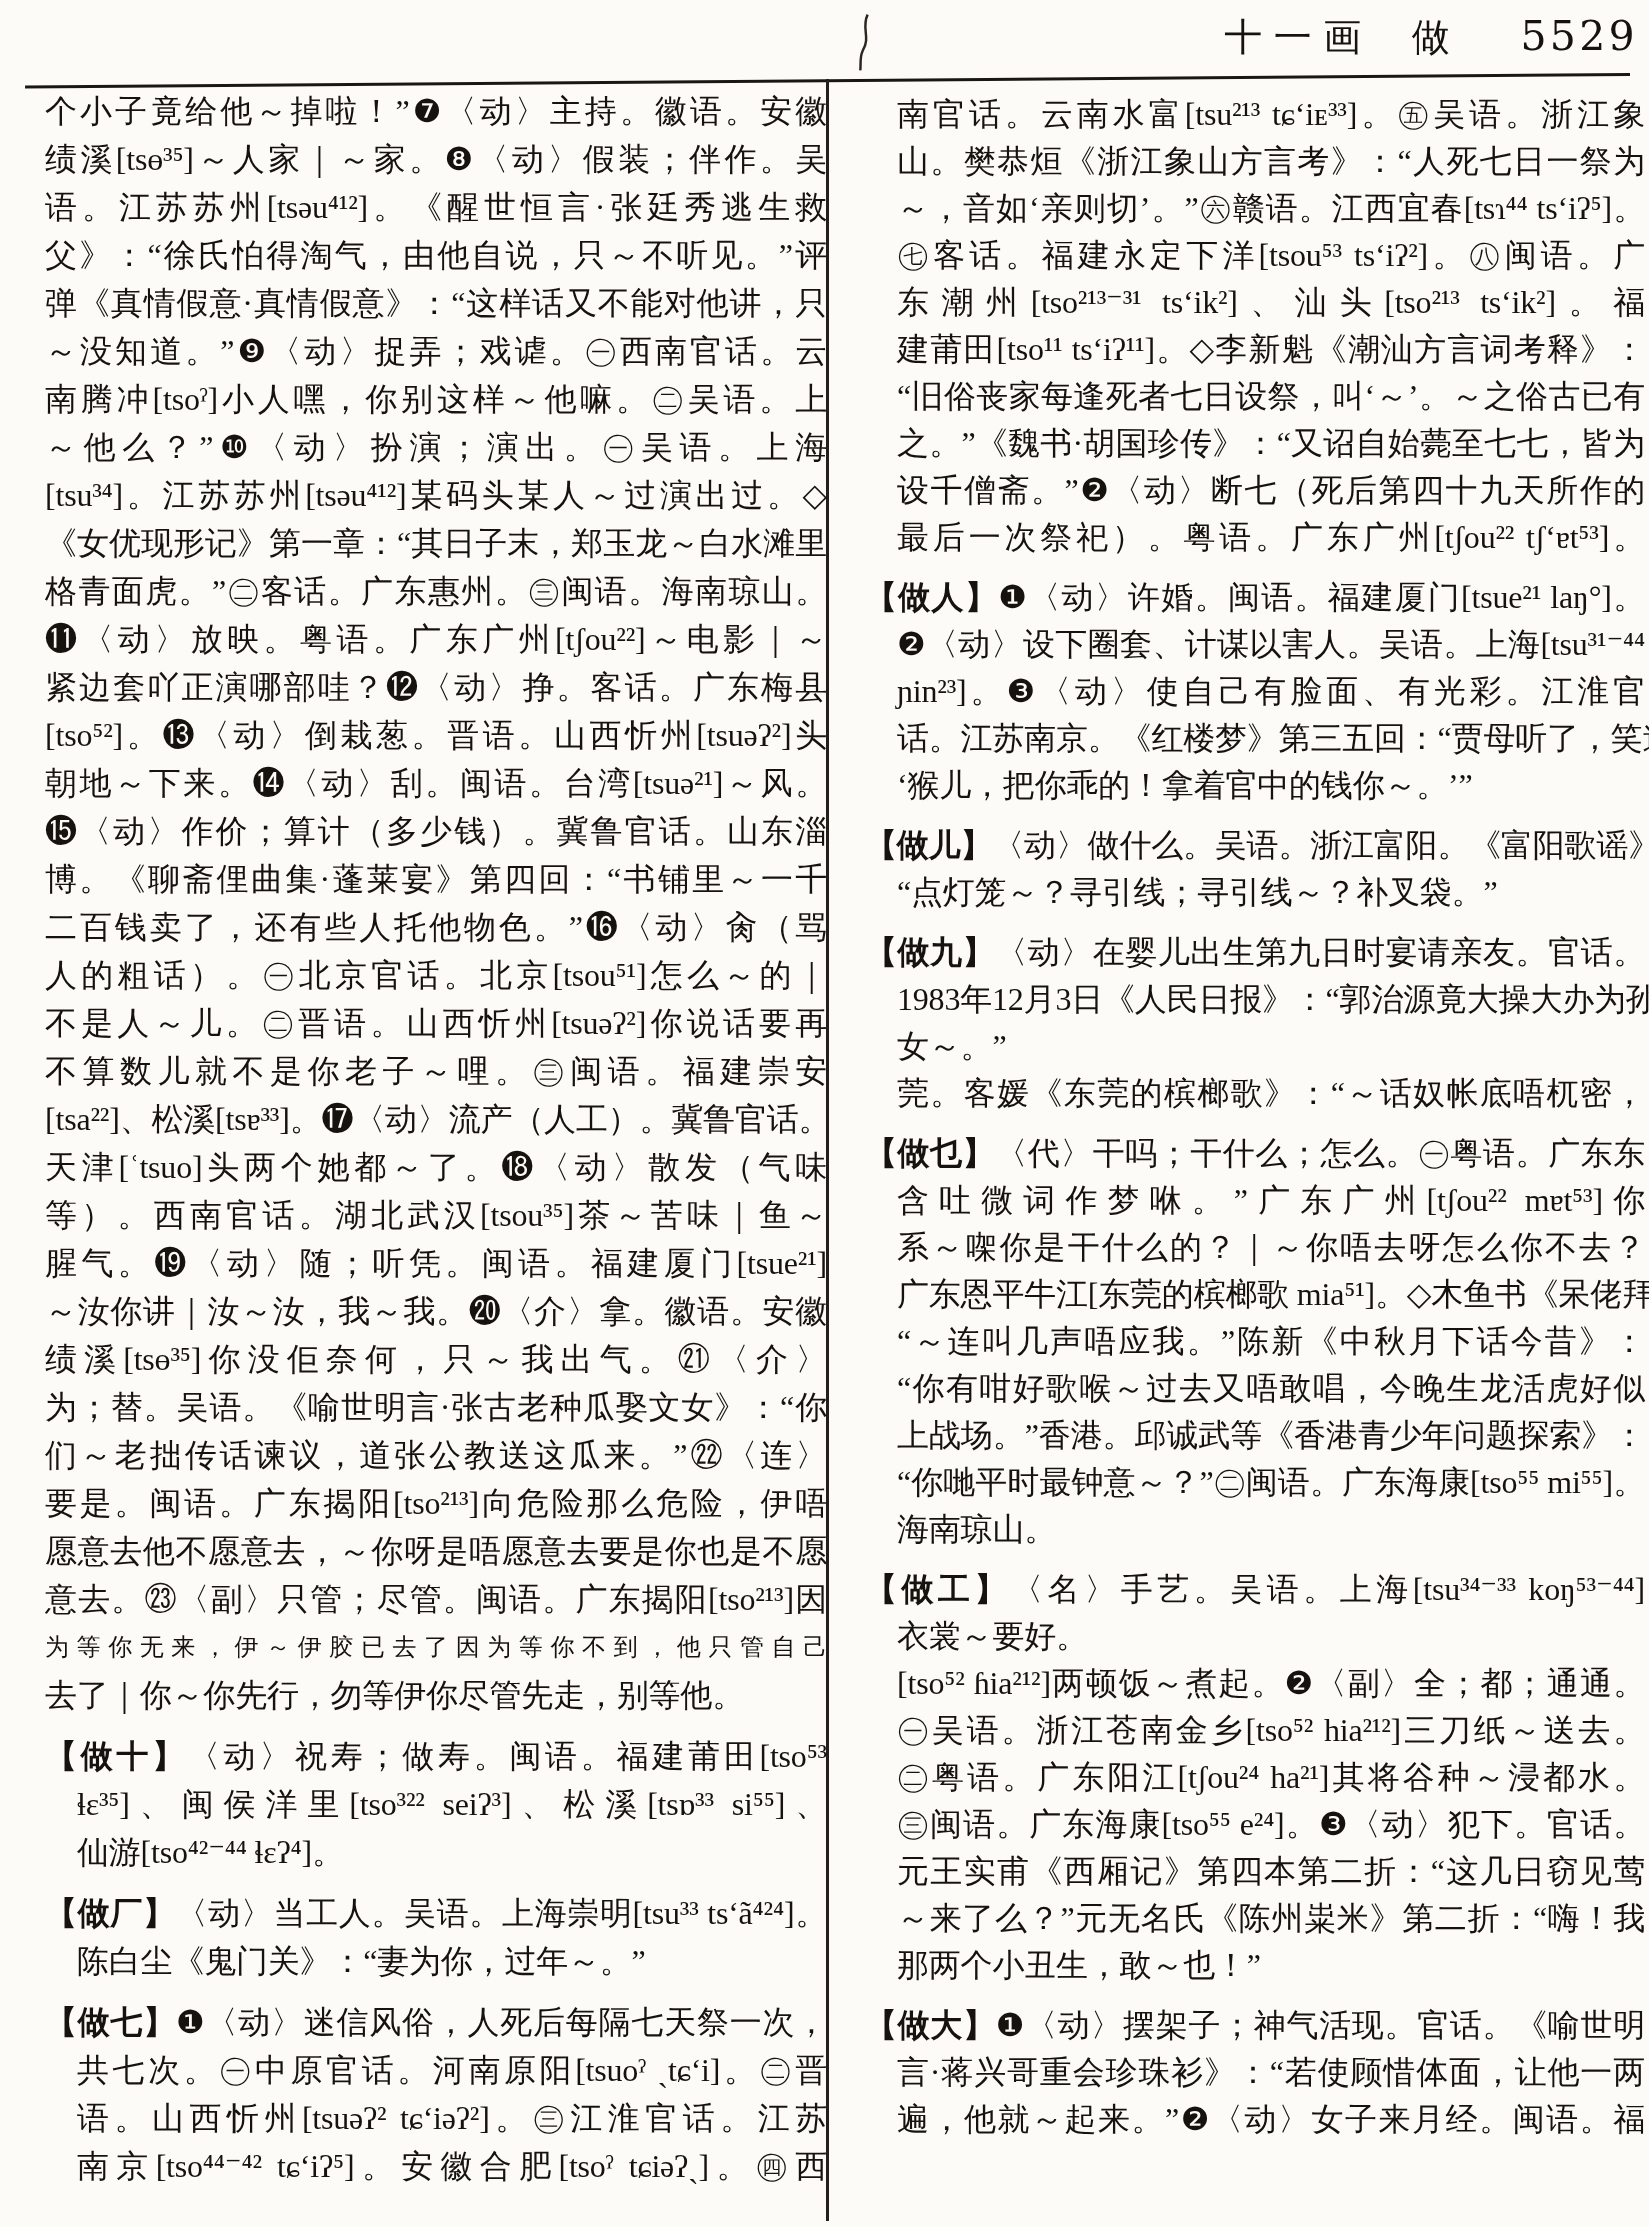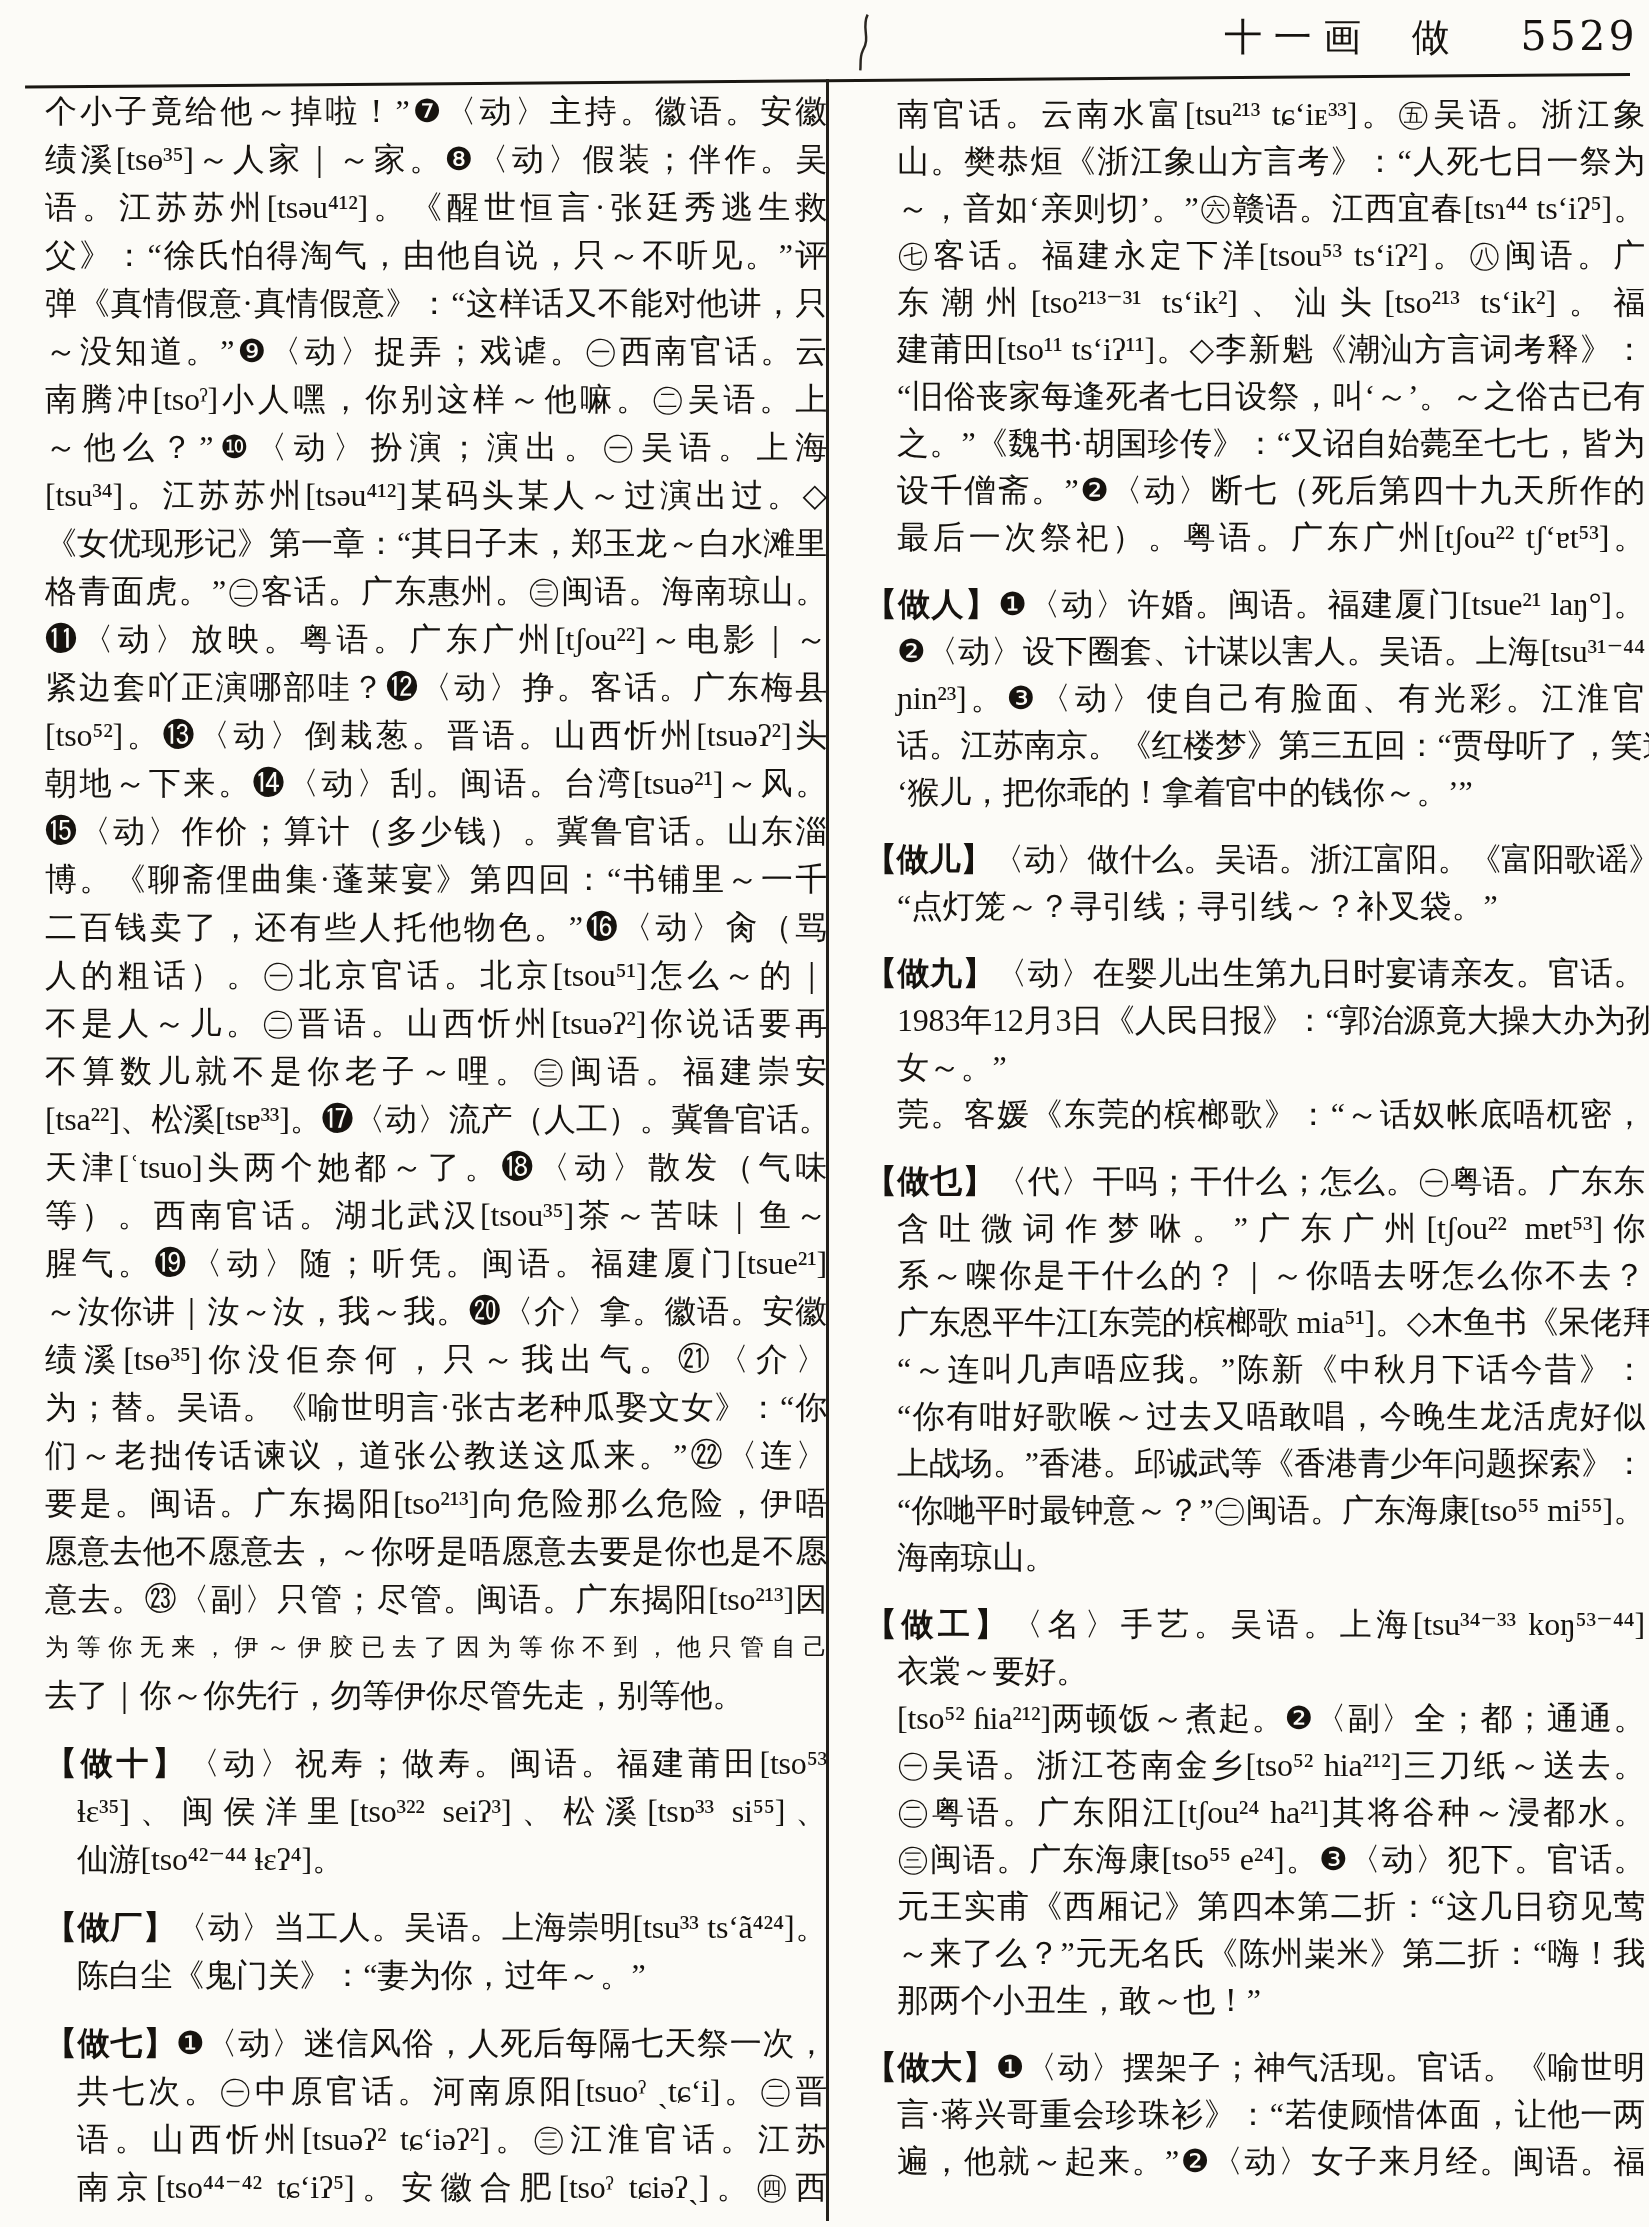--- a/index.html
+++ b/index.html
@@ -35,21 +35,21 @@
   .col-r{left:865px;top:91px;width:780px;}
   .ln{
     display:block;font-size:32px;letter-spacing:-0.2px;
     text-align:justify;text-align-last:justify;
     white-space:nowrap;overflow:visible;
   }
   .col-l .ln{line-height:48px;height:48px;}
   .col-r .ln{line-height:47px;height:47px;}
   .nat{text-align-last:left;}
   .ind{padding-left:32px;}
-  .gap{margin-top:20px;}
+  .gap{margin-top:13px;}
   .sm{font-size:24px;}
   .hd{font-weight:bold;}
 </style>
 </head>
 <body>
 
 <div class="page">
 
   <div class="hdr">
     <span class="sec">十一画</span>

